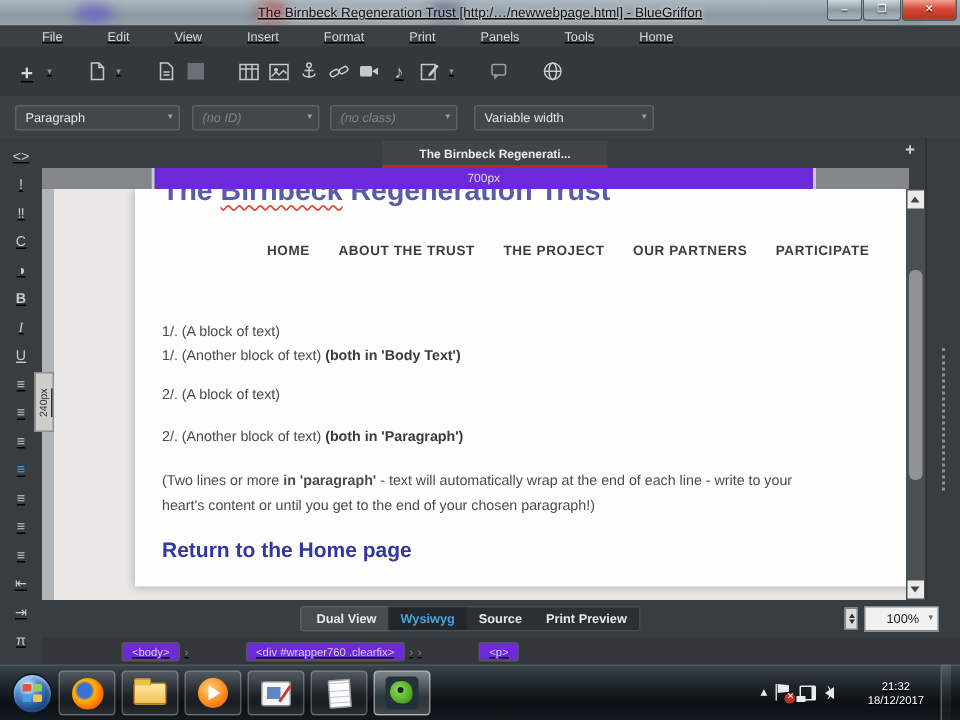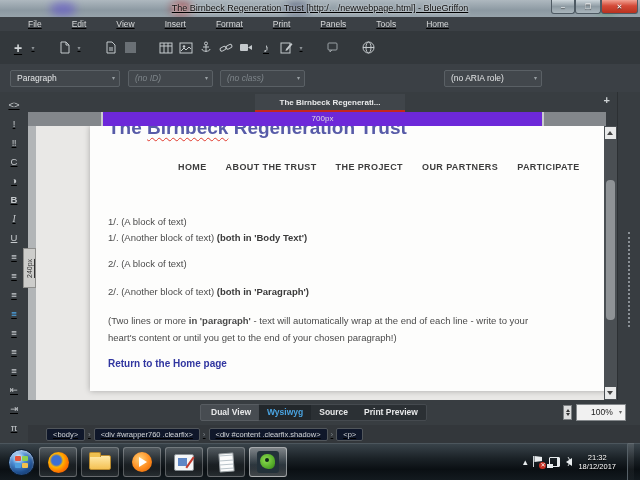--- a/index.html
+++ b/index.html
@@ -61,21 +61,21 @@
 
   
   #viewport { left:36px; top:126px; width:568px; height:274px; background:#e9e8e6; overflow:hidden; }
   #page { position:absolute; left:54px; top:0; width:587px; height:265px; background:#fdfdfc; box-shadow:0 0 6px rgba(0,0,0,.28); overflow:hidden; }
   #doc-heading { position:absolute; left:18px; top:-9px; font-size:19px; font-weight:bold; color:#575ba8; white-space:nowrap; }
   .wavy { text-decoration:underline; text-decoration-style:wavy; text-decoration-color:#e0392e; text-decoration-thickness:1px; text-underline-offset:3px; }
   #doc-nav { position:absolute; left:88px; top:36px; display:flex; gap:19px; font-size:9px; font-weight:600; color:#3d3d3d; letter-spacing:.4px; white-space:nowrap; }
   .docline { position:absolute; left:18px; font-size:9.5px; color:#4b4b4b; white-space:nowrap; }
   .docline b { color:#3a3a3a; }
   #doc-para { position:absolute; left:18px; top:186px; width:440px; font-size:9.5px; color:#4b4b4b; line-height:17px; }
-  #doc-link { position:absolute; left:18px; top:232px; font-size:10px; font-weight:bold; color:#3136a0; }
+  #doc-link { position:absolute; left:18px; top:232px; font-size:14px; font-weight:bold; color:#3136a0; }
 
   
   #scrollbar { left:604px; top:126px; width:13px; height:274px; background:#4a4f53; }
   .scroll-btn { position:absolute; left:1px; width:11px; height:12px; background:#e9eaea; }
   .scroll-btn:after { content:""; position:absolute; left:2px; border-left:3.5px solid transparent; border-right:3.5px solid transparent; }
   #sb-up:after { top:4px; border-bottom:4px solid #444; }
   #sb-dn:after { top:4px; border-top:4px solid #444; }
   #sb-thumb { position:absolute; left:2px; top:54px; width:9px; height:140px; background:#8f9396; border-radius:4px; }
 
   
@@ -90,21 +90,21 @@
   .viewseg.active { color:#4aa3e0; background:#22272b; }
   #zoom-spin { position:absolute; left:535px; top:5px; width:9px; height:15px; background:#dcdddd; border:1px solid #7e8284; }
   #zoom-spin:before, #zoom-spin:after { content:""; position:absolute; left:1.5px; border-left:2.5px solid transparent; border-right:2.5px solid transparent; }
   #zoom-spin:before { top:3px; border-bottom:3px solid #333; }
   #zoom-spin:after { bottom:3px; border-top:3px solid #333; }
   #zoom-box { position:absolute; left:548px; top:4px; width:50px; height:17px; background:#f1f1f1; border:1px solid #83878a; color:#222; font-size:8.5px; line-height:15px; padding-left:14px; }
   #zoom-box .caret { position:absolute; right:3px; color:#666; font-size:6px; }
 
   
   #breadcrumb { left:28px; top:425px; width:612px; height:18px; background:#33373b; display:flex; align-items:center; padding-left:18px; gap:3px; }
-  .chip { background:#0f172a; border:1px solid #51565b; border-radius:2px; color:#d2d5d7; font-size:7.5px; line-height:11px; padding:0 6px; white-space:nowrap; }
+  .chip { background:#6d28d9; border:1px solid #51565b; border-radius:2px; color:#d2d5d7; font-size:7.5px; line-height:11px; padding:0 6px; white-space:nowrap;margin-left:35px; }
   .chip-sep { color:#7b8186; font-size:8px; }
 
   
   #taskbar { left:0; top:443px; width:640px; height:37px; background:linear-gradient(180deg,#39434a,#1b2227 40%,#0a0f13 70%,#131a1f); border-top:1px solid #4c565d; display:flex; align-items:center; }
   #start-orb { width:27px; height:27px; margin-left:8px; border-radius:50%; background:radial-gradient(circle at 38% 32%,#cfe8f7 0 8%,#4f8fd6 30%,#1f4f8f 62%,#0d2b55 100%); border:1px solid #0a1726; box-shadow:inset 0 2px 3px rgba(255,255,255,.6); position:relative; }
   .flagpane { position:absolute; width:6px; height:5px; border-radius:1px; }
   .taskbtn { width:38px; height:30px; margin-left:4px; border:1px solid rgba(255,255,255,.25); border-radius:3px; background:linear-gradient(180deg,rgba(255,255,255,.16),rgba(255,255,255,.04) 60%,rgba(255,255,255,.10)); display:flex; align-items:center; justify-content:center; position:relative; }
   .taskbtn.active { background:linear-gradient(180deg,rgba(255,255,255,.38),rgba(170,200,220,.18) 60%,rgba(255,255,255,.22)); border-color:rgba(255,255,255,.45); }
   .ic-firefox { width:21px; height:21px; border-radius:50%; background:radial-gradient(circle at 40% 40%,#3b6fd4 0 26%,#ffb300 38%,#ff7a00 62%,#d43b00 100%); }
   .ic-folder { width:22px; height:15px; background:linear-gradient(180deg,#ffe9a8,#f4c153); border:1px solid #b98a2e; border-radius:2px; position:relative; }
@@ -122,21 +122,21 @@
   .tray-ic { color:#e8ecee; font-size:9px; }
   .ic-flag { width:10px; height:11px; position:relative; }
   .ic-flag:before { content:""; position:absolute; left:1px; top:0; width:8px; height:6px; background:#e8ecee; clip-path:polygon(0 0,100% 15%,100% 85%,0 100%); }
   .ic-flag:after { content:"✕"; position:absolute; right:-3px; bottom:-2px; font-size:6px; color:#fff; background:#c62f22; border-radius:50%; width:7px; height:7px; line-height:7px; text-align:center; }
   .ic-flag .pole { position:absolute; left:0; top:0; width:1px; height:11px; background:#cdd3d6; }
   .ic-net { width:11px; height:10px; border:1px solid #e8ecee; border-radius:1px; position:relative; }
   .ic-net:after { content:""; position:absolute; left:-3px; bottom:-2px; width:6px; height:4px; background:#e8ecee; }
   .ic-spk { width:0; height:0; border-top:4px solid transparent; border-bottom:4px solid transparent; border-right:6px solid #e8ecee; position:relative; }
   .ic-spk:before { content:""; position:absolute; left:-9px; top:-4px; width:3px; height:8px; background:#e8ecee; }
   .ic-spk:after { content:")"; position:absolute; left:1px; top:-6px; color:#e8ecee; font-size:9px; }
-  #clock { color:#fff; font-size:7.5px; text-align:center; line-height:9px; text-shadow:0 1px 1px #000; margin-left:0; }
+  #clock { color:#fff; font-size:7.5px; text-align:center; line-height:9px; text-shadow:0 1px 1px #000; margin-left:16px; }
   #showdesk { width:7px; height:37px; border-left:1px solid #566067; background:linear-gradient(180deg,rgba(255,255,255,.12),rgba(255,255,255,.02)); margin-left:5px; }
 </style>
 </head>
 <body>
 
 <div id="stage">
 
   <div class="abs" id="titlebar">
     <div class="glassblob" style="left:50px;top:2px;width:26px;height:14px;background:#5a4ad0"></div>
     <div class="glassblob" style="left:170px;top:1px;width:22px;height:15px;background:#b03030"></div>
@@ -236,21 +236,21 @@
           <ellipse cx="6.5" cy="6.5" rx="2.5" ry="5.5" fill="none" stroke="#c4c9cc"></ellipse>
           <path d="M1 6.5 h11" stroke="#c4c9cc"></path>
         </svg>
       </span>
   </div>
 
   <div class="abs" id="propbar">
     <div class="sel" style="left:10px;width:110px"><span>Paragraph</span><span class="caret">▾</span></div>
     <div class="sel dis" style="left:128px;width:85px"><span>(no ID)</span><span class="caret">▾</span></div>
     <div class="sel dis" style="left:220px;width:85px"><span>(no class)</span><span class="caret">▾</span></div>
-    <div class="sel" style="left:444px;width:98px"><span>(no ARIA role)</span><span class="caret">▾</span></div>
+    <div class="sel" style="left:316px;width:120px"><span>Variable width</span><span class="caret">▾</span></div>
   </div>
 
   <div class="abs" id="workspace"></div>
 
   <div class="abs" id="rail">
     <span class="rail-ic">&lt;&gt;</span>
     <span class="rail-ic">!</span>
     <span class="rail-ic">‼</span>
     <span class="rail-ic">C</span>
     <span class="rail-ic">◑</span>
@@ -319,21 +319,20 @@
     </div>
     <div id="zoom-spin"></div>
     <div id="zoom-box"><span>100%</span><span class="caret">▾</span></div>
   </div>
 
   <div class="abs" id="breadcrumb">
     <span class="chip">&lt;body&gt;</span>
     <span class="chip-sep">›</span>
     <span class="chip">&lt;div #wrapper760 .clearfix&gt;</span>
     <span class="chip-sep">›</span>
-    <span class="chip">&lt;div #content .clearfix.shadow&gt;</span>
     <span class="chip-sep">›</span>
     <span class="chip">&lt;p&gt;</span>
   </div>
 
   <div class="abs" id="taskbar">
     <div id="start-orb">
       <span class="flagpane" style="left:6px;top:6px;background:#e4533c"></span>
       <span class="flagpane" style="left:13px;top:6px;background:#8fd14f"></span>
       <span class="flagpane" style="left:6px;top:13px;background:#4f9fe0"></span>
       <span class="flagpane" style="left:13px;top:13px;background:#f2c14e"></span>

